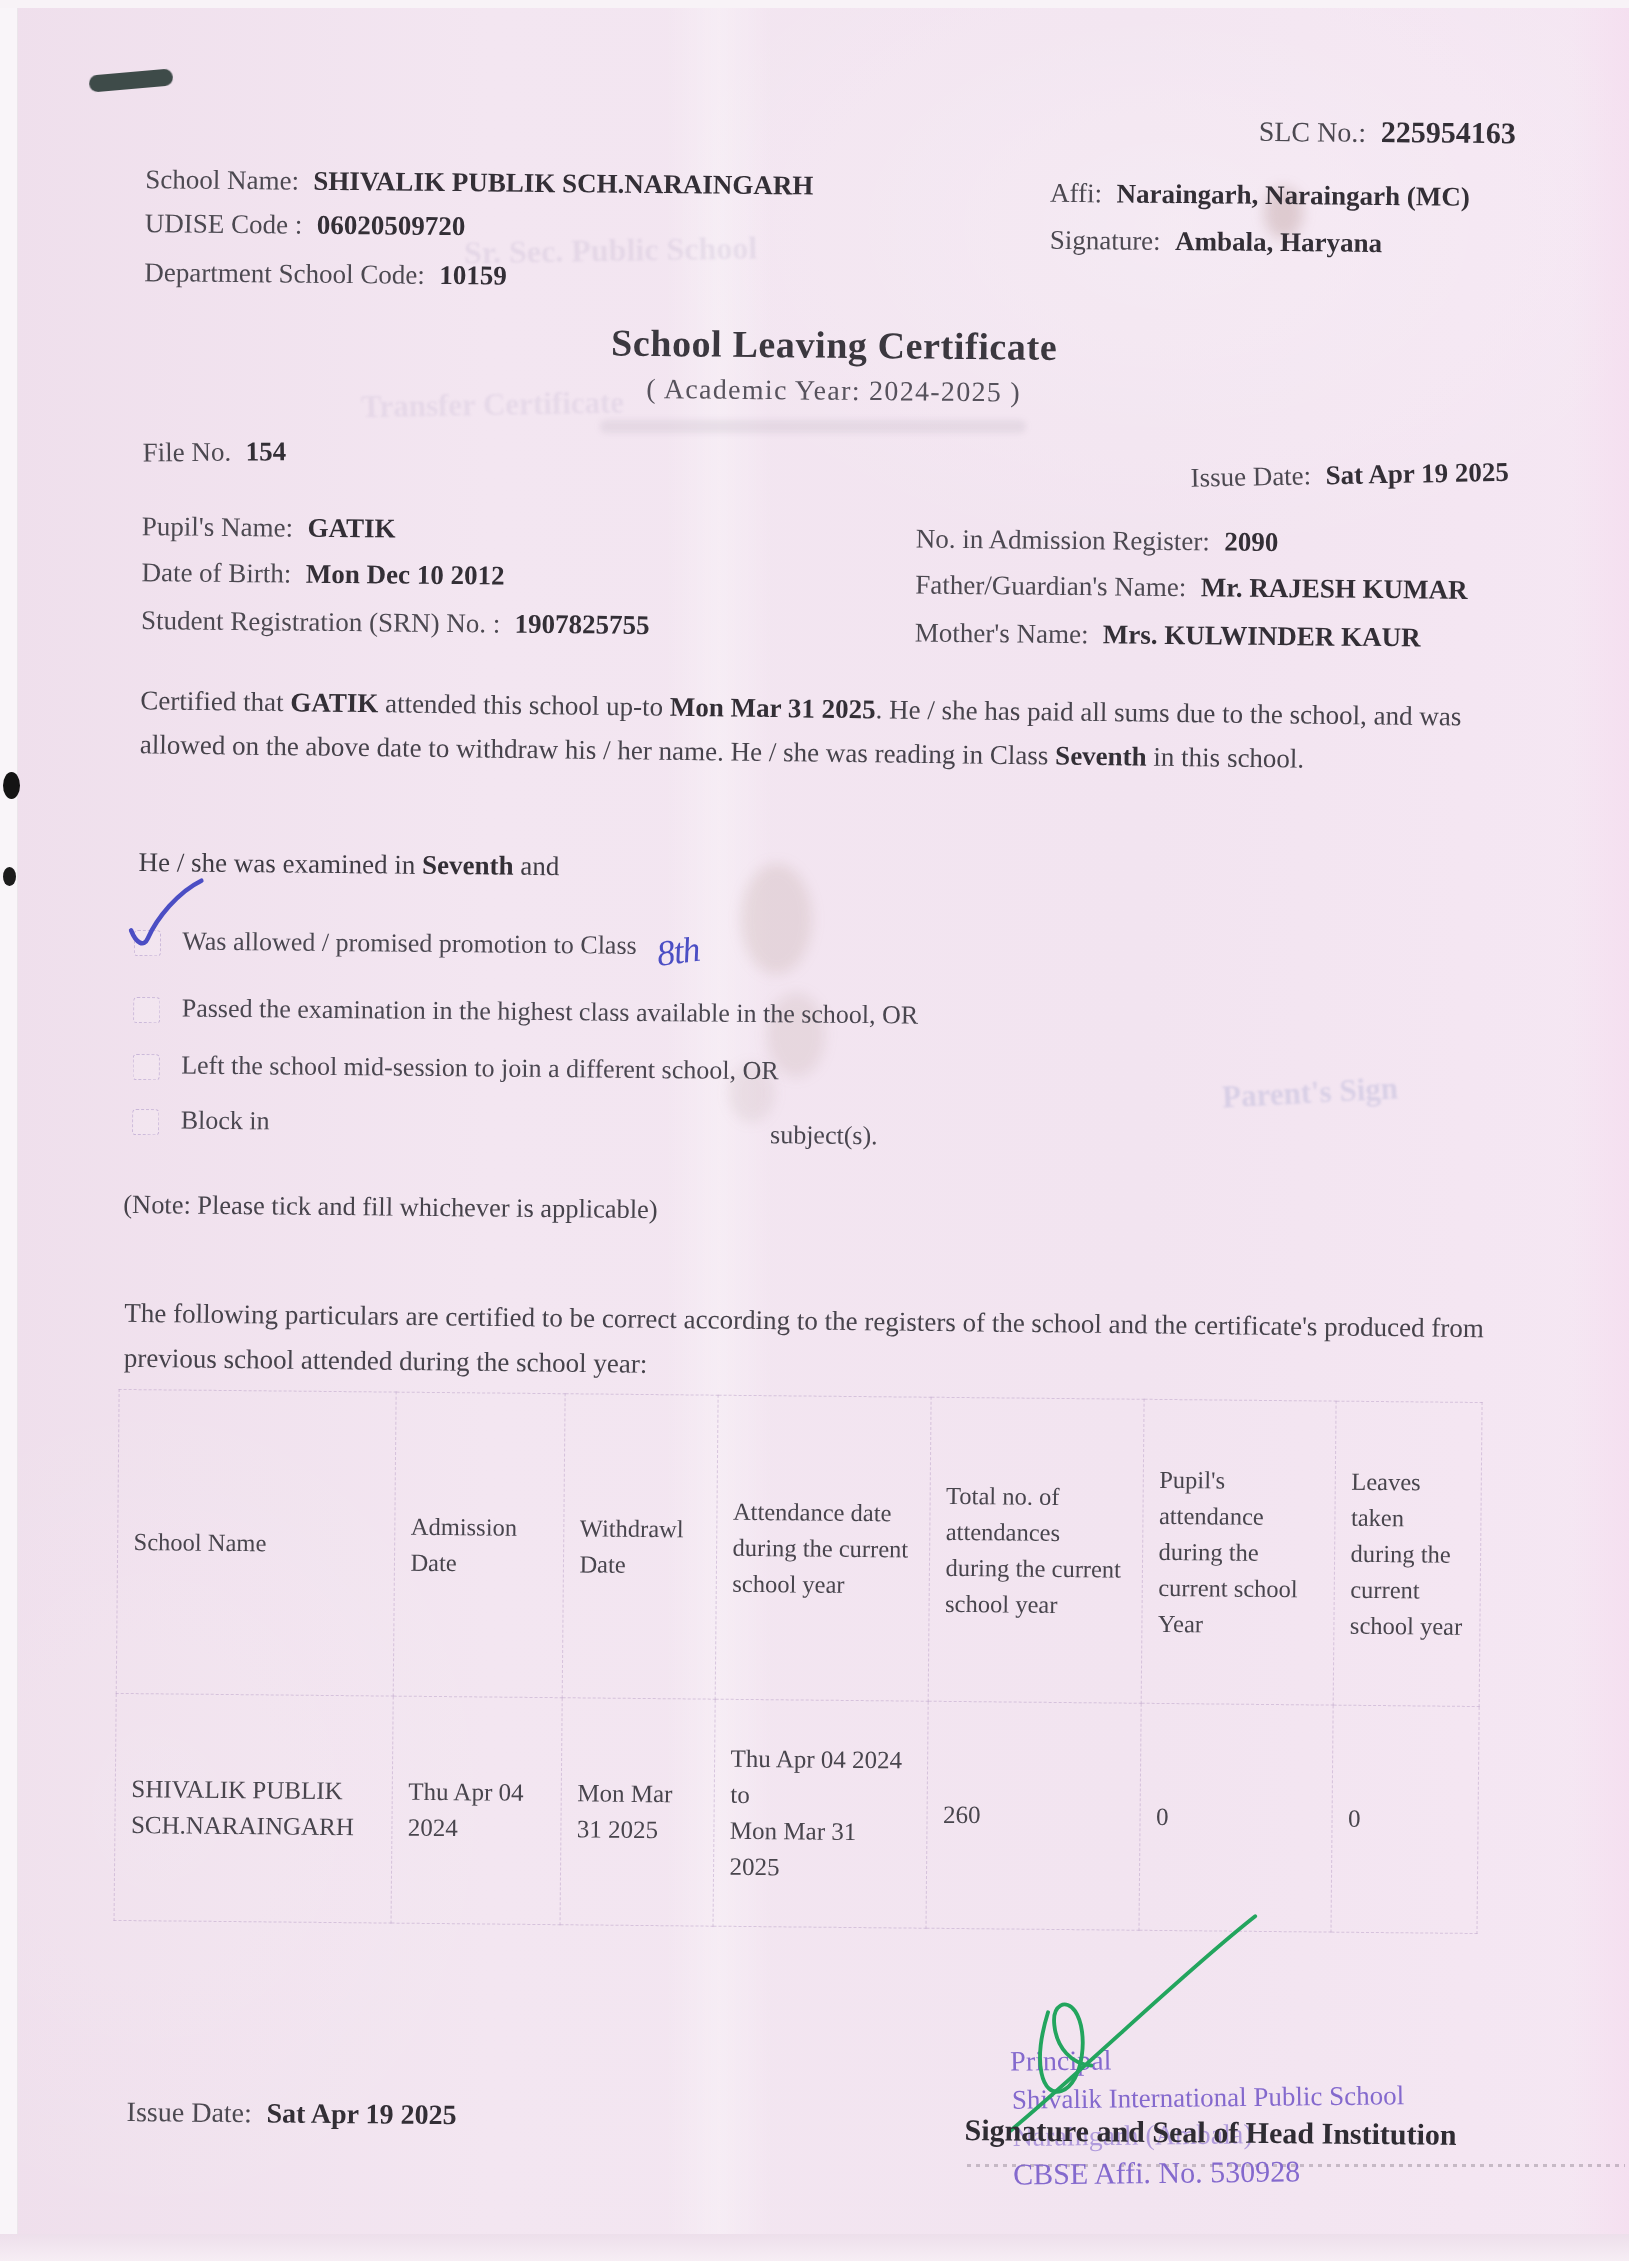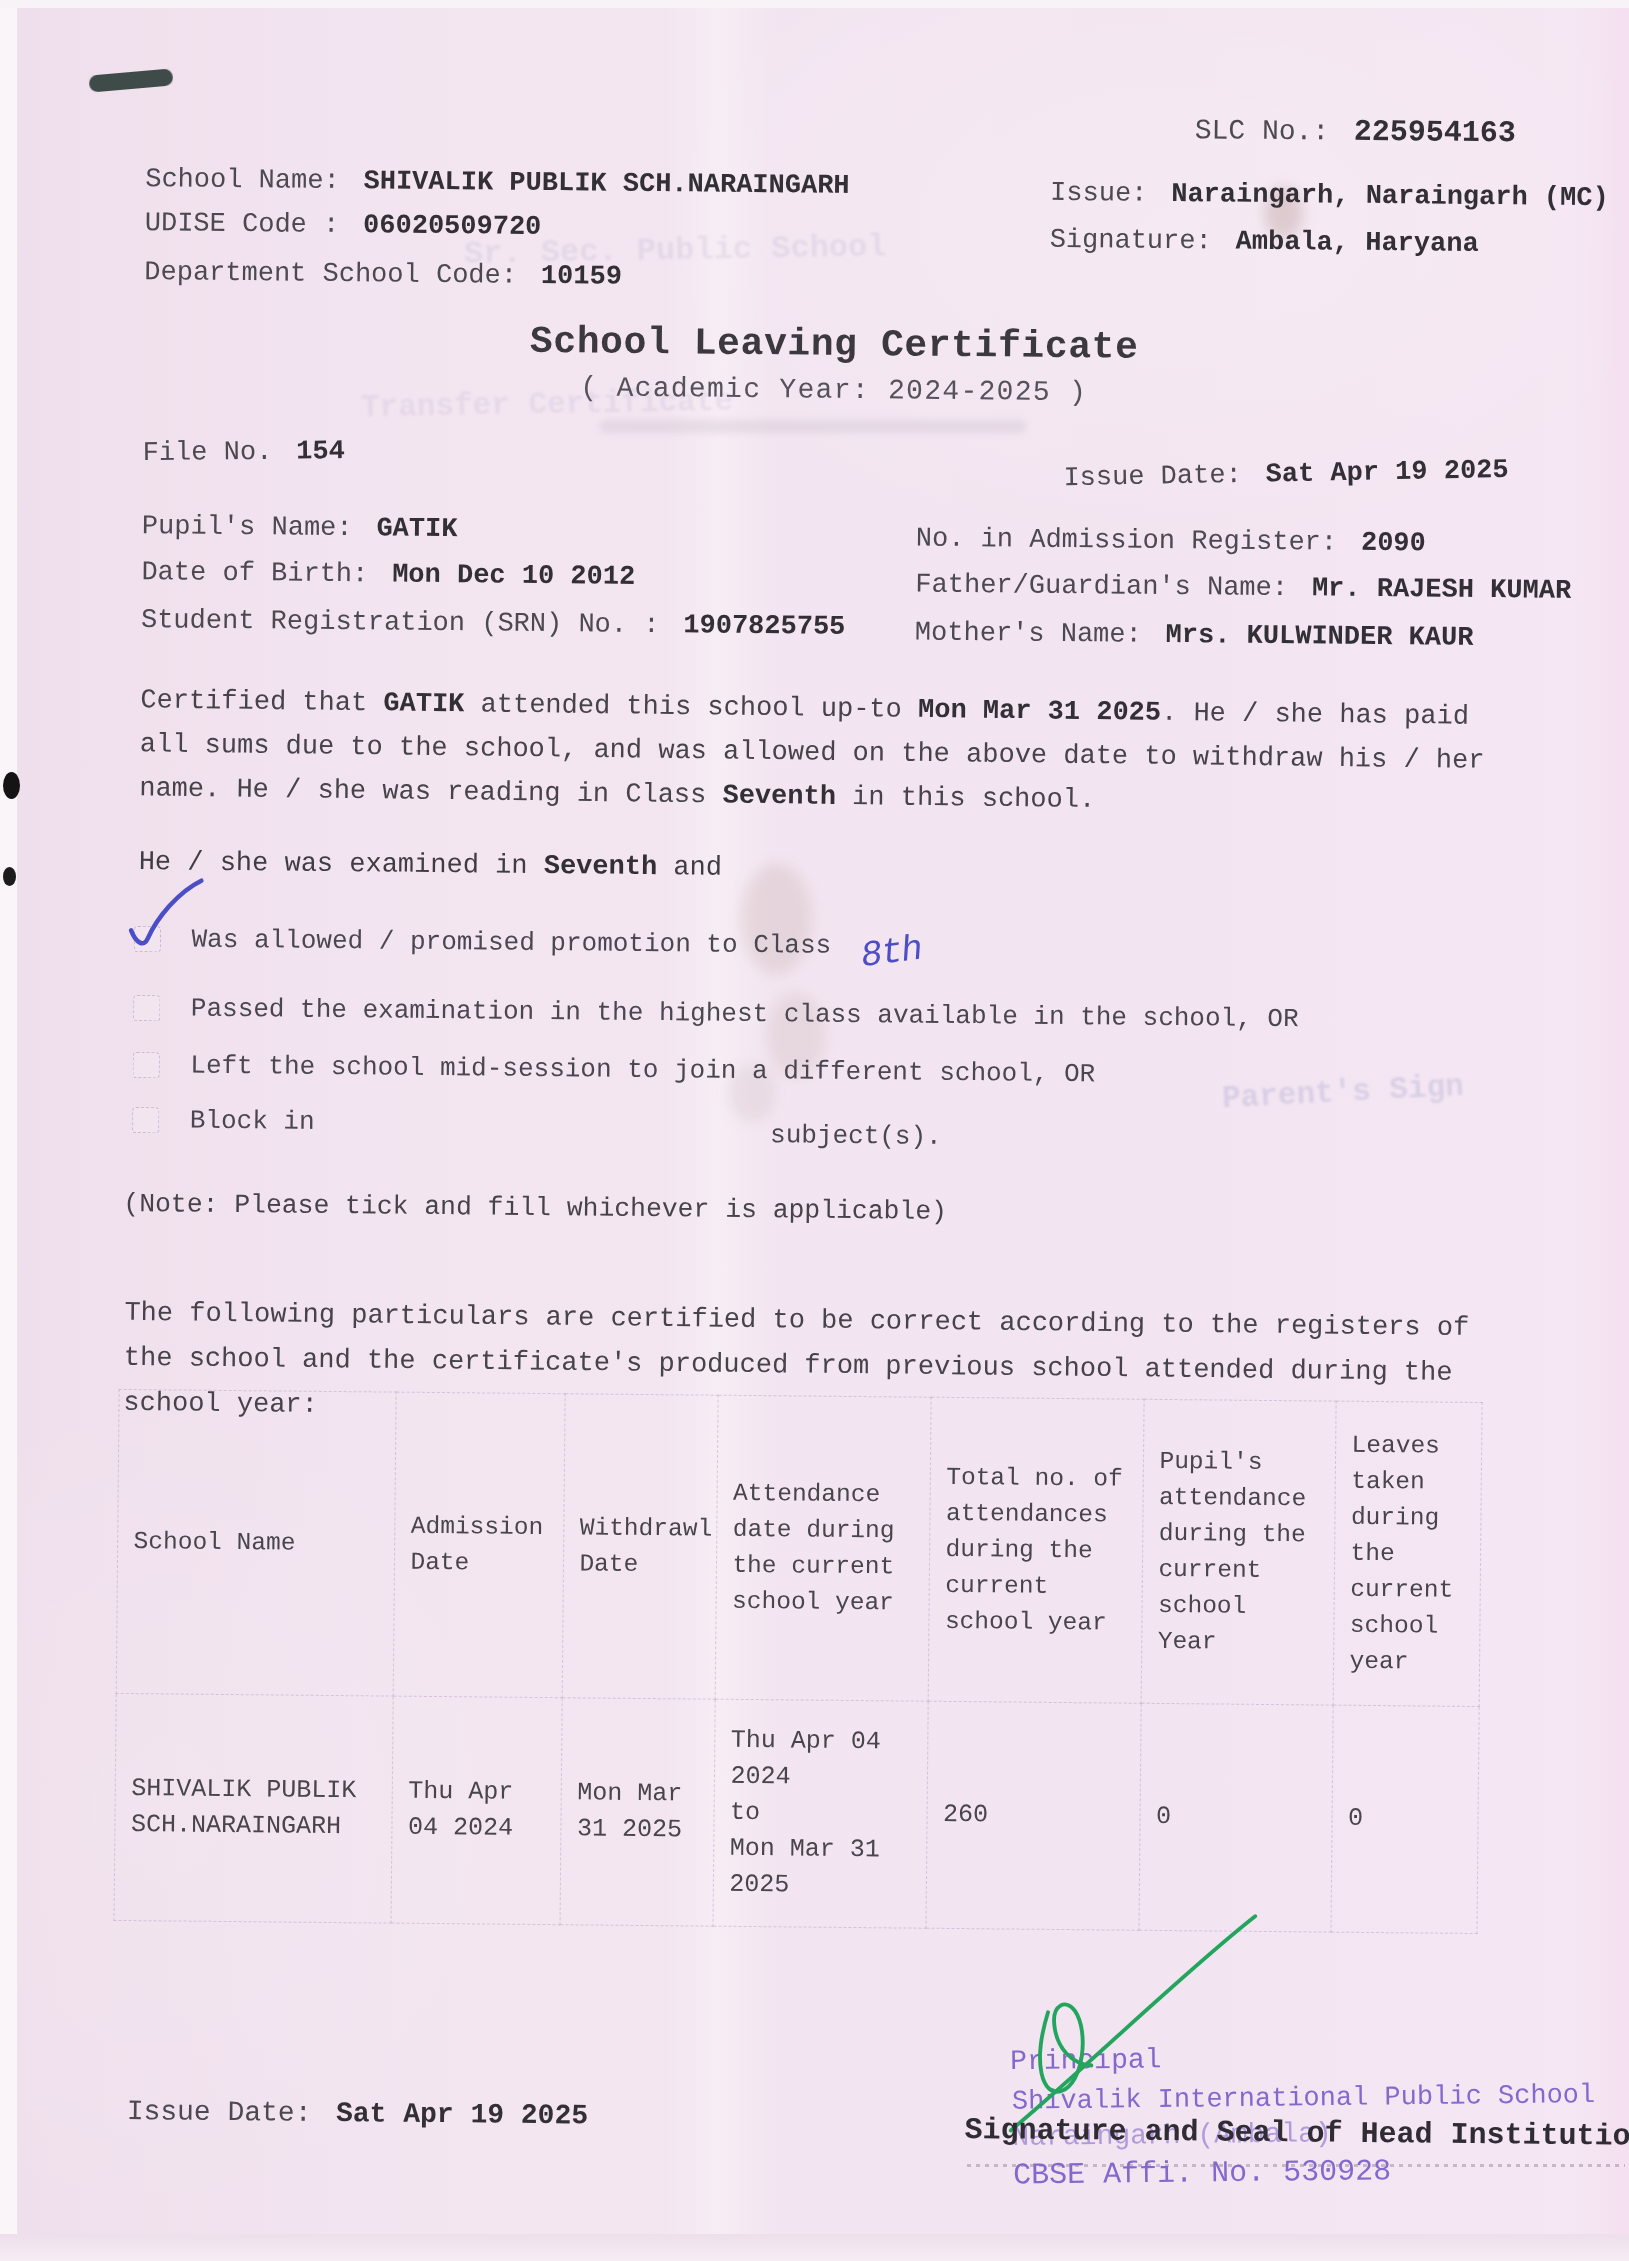--- a/index.html
+++ b/index.html
@@ -1,20 +1,20 @@
 <!DOCTYPE html>
 <html style="font-size:10.3px"><head>
 <meta charset="utf-8">
 <style>
   html,body{margin:0;padding:0;background:#d8ccd8;}
   .page{
     position:relative;
     width:1630px;height:2261px;
     overflow:hidden;
-    font-family:Liberation Mono, monospace;
+    font-family:Liberation Serif, serif;
     color:#3f3c44;
     background:
       radial-gradient(903px 580px at 72% 10%, rgba(255,255,255,0.22), transparent 60%),
       radial-gradient(645px 774px at 10% 80%, rgba(255,255,255,0.10), transparent 60%),
       linear-gradient(90deg,#efdfec 0%,#f3e6f1 30%,#f2e4f0 70%,#f5e7f3 100%),
       #f2e4f0;
   }
   .abs{position:absolute;}
   
   .edge-left{left:0;top:0;width:17px;height:100%;background:#f9f5f9;border-right:0.6px solid rgba(80,60,80,0.08);}
@@ -121,21 +121,21 @@
     <div class="line" style="left:147px;top:213px;">
       <span class="lbl">UDISE Code :</span>
       <span class="val">06020509720</span>
     </div>
     <div class="line" style="left:147px;top:262px;">
       <span class="lbl">Department School Code:</span>
       <span class="val">10159</span>
     </div>
 
     <div class="line" style="left:1052px;top:174px;">
-      <span class="lbl">Issue:</span>
+      <span class="lbl">Affi:</span>
       <span class="val">Naraingarh, Naraingarh (MC)</span>
     </div>
     <div class="line" style="left:1052px;top:221px;">
       <span class="lbl">Signature:</span>
       <span class="val">Ambala, Haryana</span>
     </div>
 
     <div class="abs title">School Leaving Certificate</div>
     <div class="abs subtitle">( Academic Year: 2024-2025 )</div>
 

